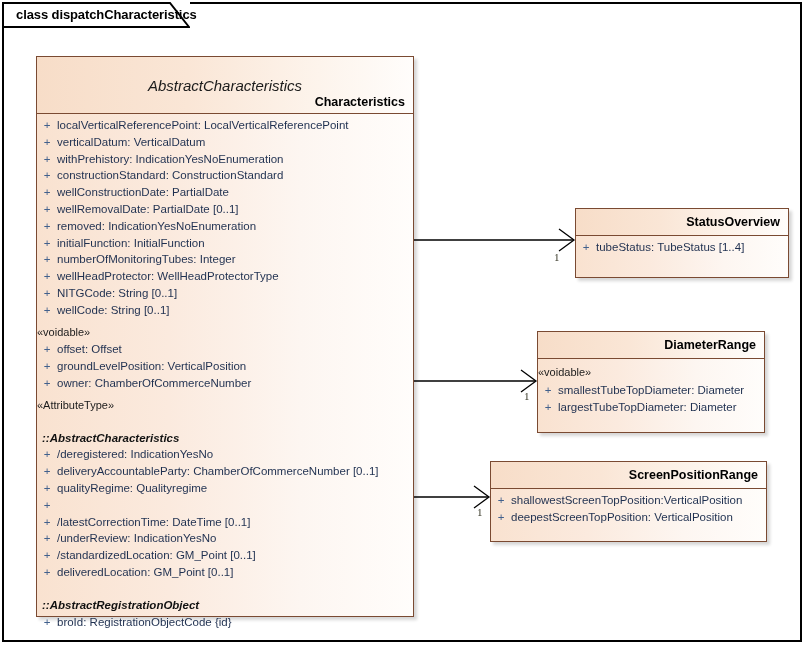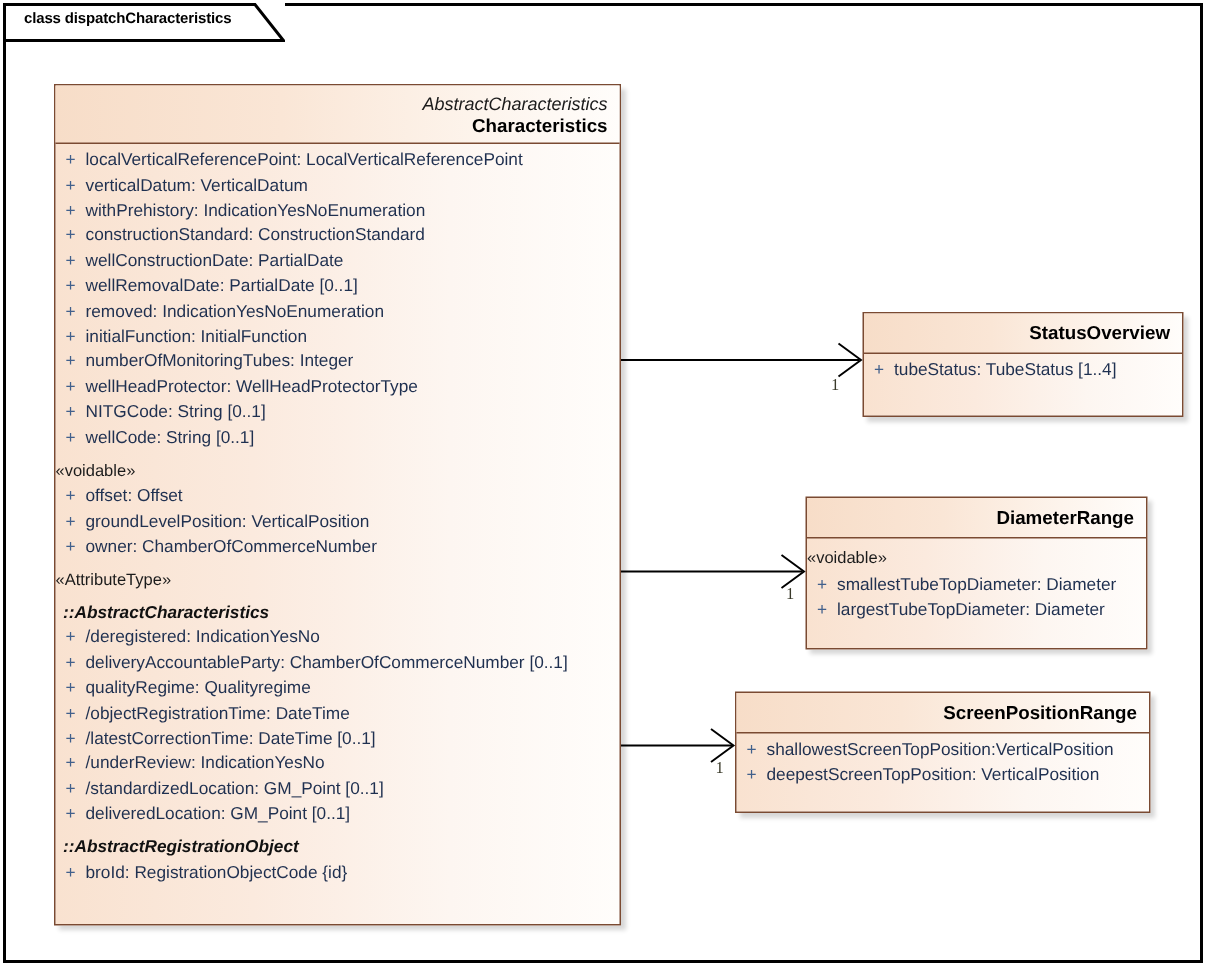--- a/index.html
+++ b/index.html
@@ -55,21 +55,21 @@
     position: absolute;
     left: 0;
     top: 0;
     width: 188px;
     height: 26px;
   }
   .title-tab .tab-label {
     position: absolute;
     left: 14px;
     top: 5px;
-    font-size: 10px;
+    font-size: 13px;
     font-weight: bold;
     color: #000000;
     white-space: nowrap;
     letter-spacing: -0.1px;
   }
 
   
   .uml-class {
     position: absolute;
     box-sizing: border-box;
@@ -77,25 +77,25 @@
     background: linear-gradient(to right, #f9e2d0 0%, #fbeade 35%, #fdf6f1 70%, #fffdfb 100%);
     box-shadow: 3px 3px 3px rgba(0,0,0,0.16);
   }
   .uml-header {
     position: relative;
     box-sizing: border-box;
     border-bottom: 1px solid #7a4a32;
     background: linear-gradient(to right, #f7ddc8 0%, #fae6d6 40%, #fdf4ec 75%, #fffdfb 100%);
   }
   .uml-parent {
-    text-align: right;
+    text-align: center;
     font-style: italic;
-    font-size: 12px;
+    font-size: 15px;
     color: #1b1b1b;
-    padding: 5px 8px 0 8px;
+    padding: 20px 8px 0 8px;
     white-space: nowrap;
   }
   .uml-name {
     text-align: right;
     font-weight: bold;
     font-size: 12.5px;
     color: #000000;
     padding: 1px 8px 4px 8px;
     white-space: nowrap;
   }
@@ -135,21 +135,21 @@
     margin-bottom: 1px;
     white-space: nowrap;
   }
   .section-row {
     font-size: 11.5px;
     line-height: 16.8px;
     font-style: italic;
     font-weight: bold;
     color: #111111;
     padding-left: 5px;
-    margin-top: 5px;
+    margin-top: 16px;
     white-space: nowrap;
   }
 
   
   .connector-layer {
     position: absolute;
     left: 0;
     top: 0;
     width: 805px;
     height: 645px;
@@ -263,21 +263,20 @@
           <div class="attr-row">
             <span class="attr-vis">+</span>
             <span class="attr-text">deliveryAccountableParty: ChamberOfCommerceNumber [0..1]</span>
           </div>
           <div class="attr-row">
             <span class="attr-vis">+</span>
             <span class="attr-text">qualityRegime: Qualityregime</span>
           </div>
           <div class="attr-row">
             <span class="attr-vis">+</span>
-            <span class="attr-text">/objectRegistrationTime: DateTime</span>
           </div>
           <div class="attr-row">
             <span class="attr-vis">+</span>
             <span class="attr-text">/latestCorrectionTime: DateTime [0..1]</span>
           </div>
           <div class="attr-row">
             <span class="attr-vis">+</span>
             <span class="attr-text">/underReview: IndicationYesNo</span>
           </div>
           <div class="attr-row">

